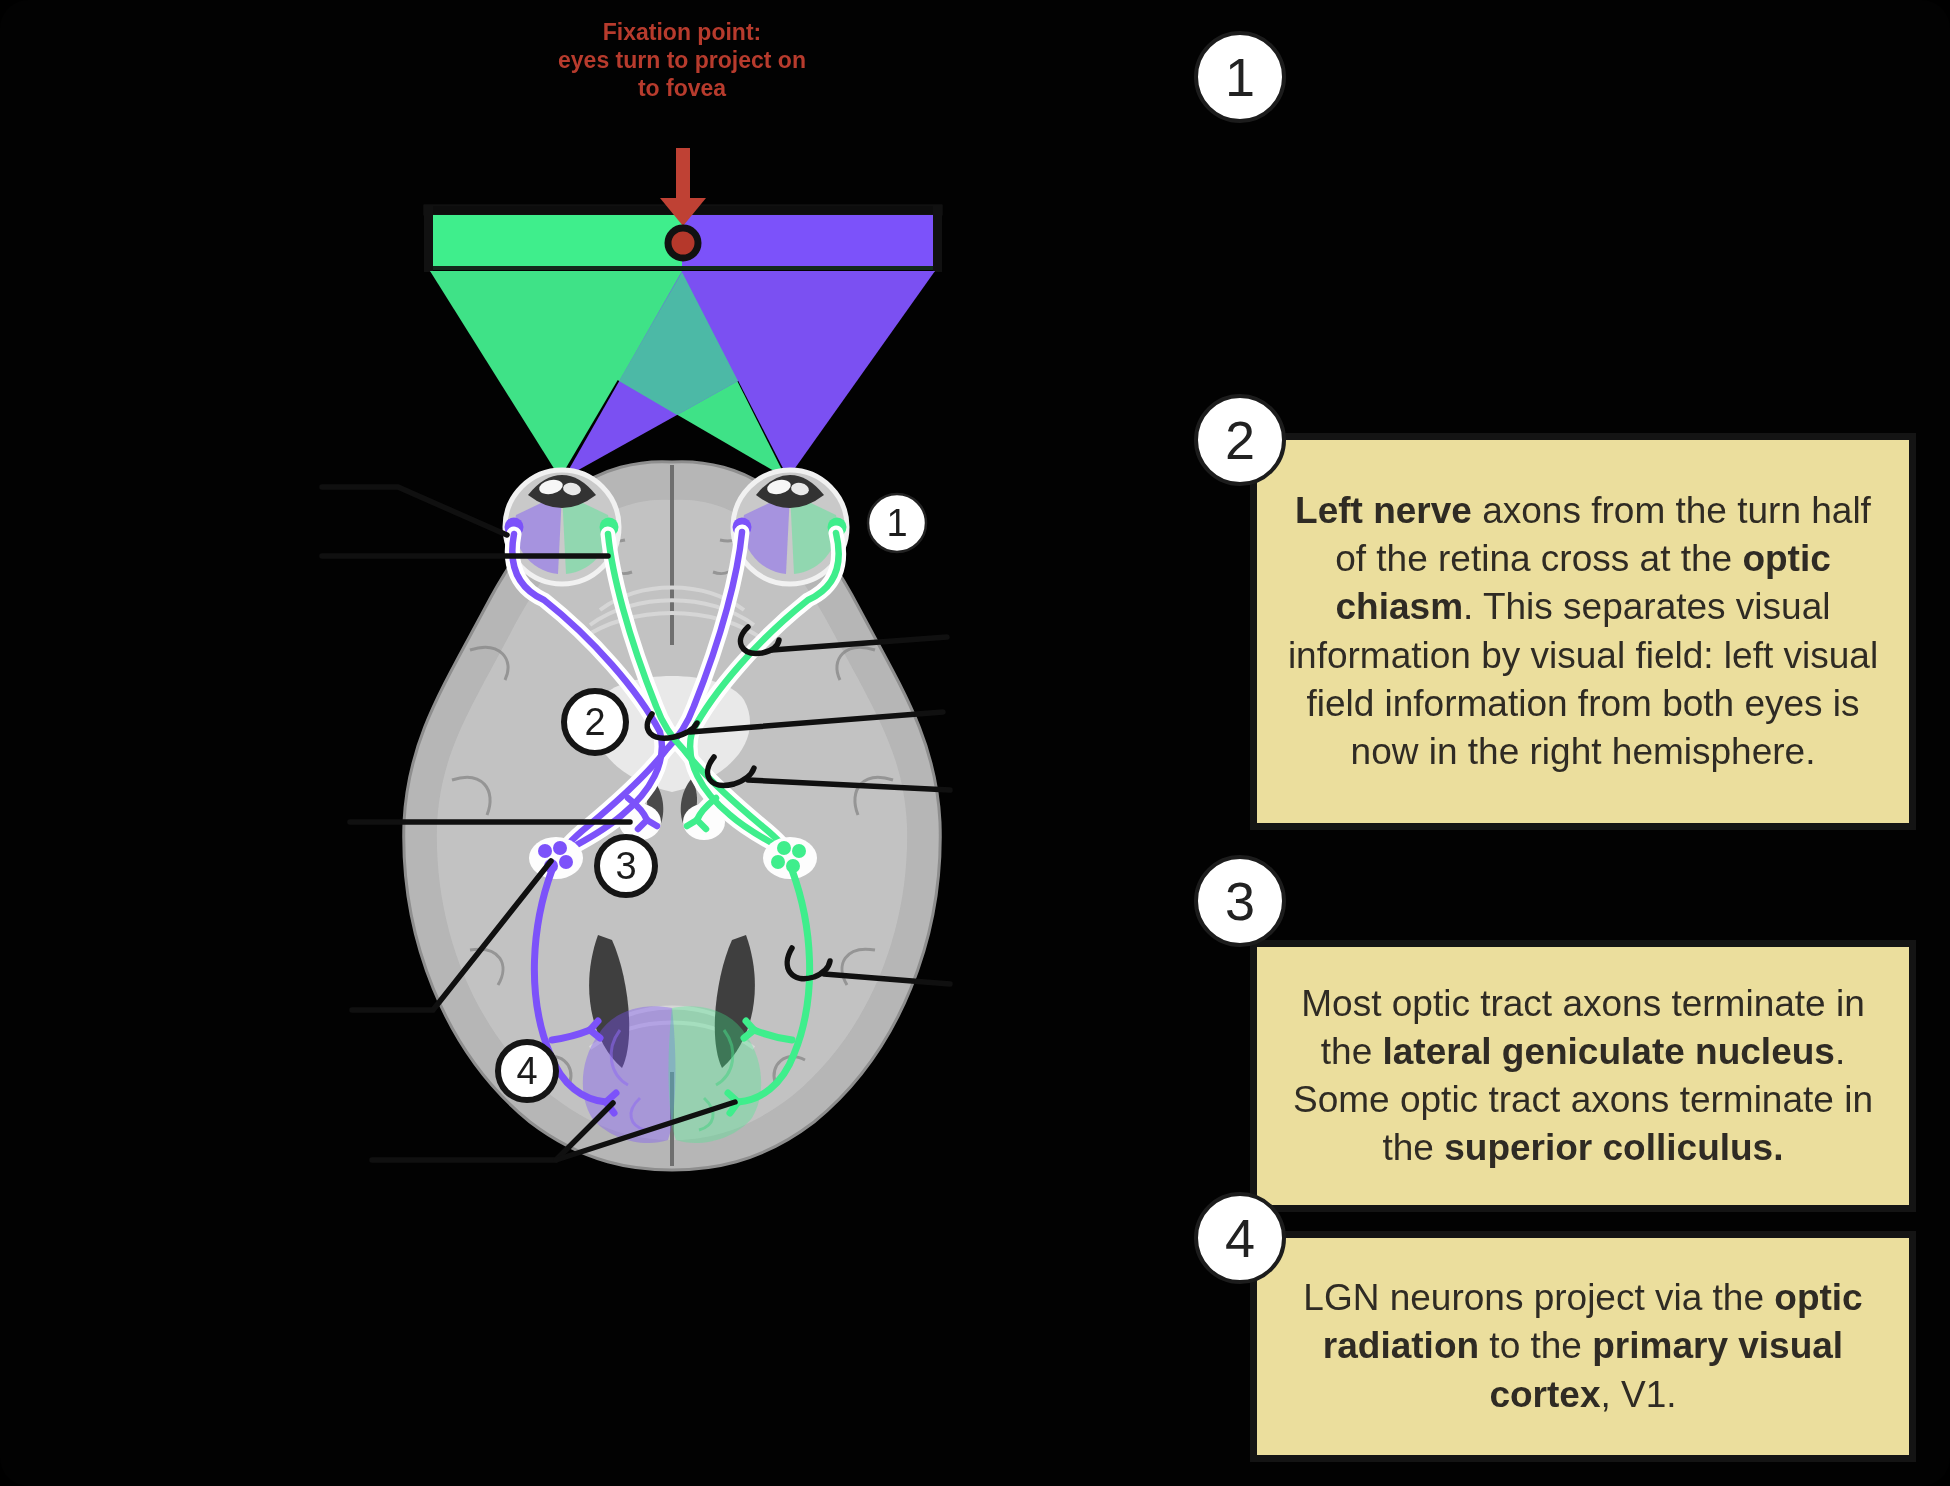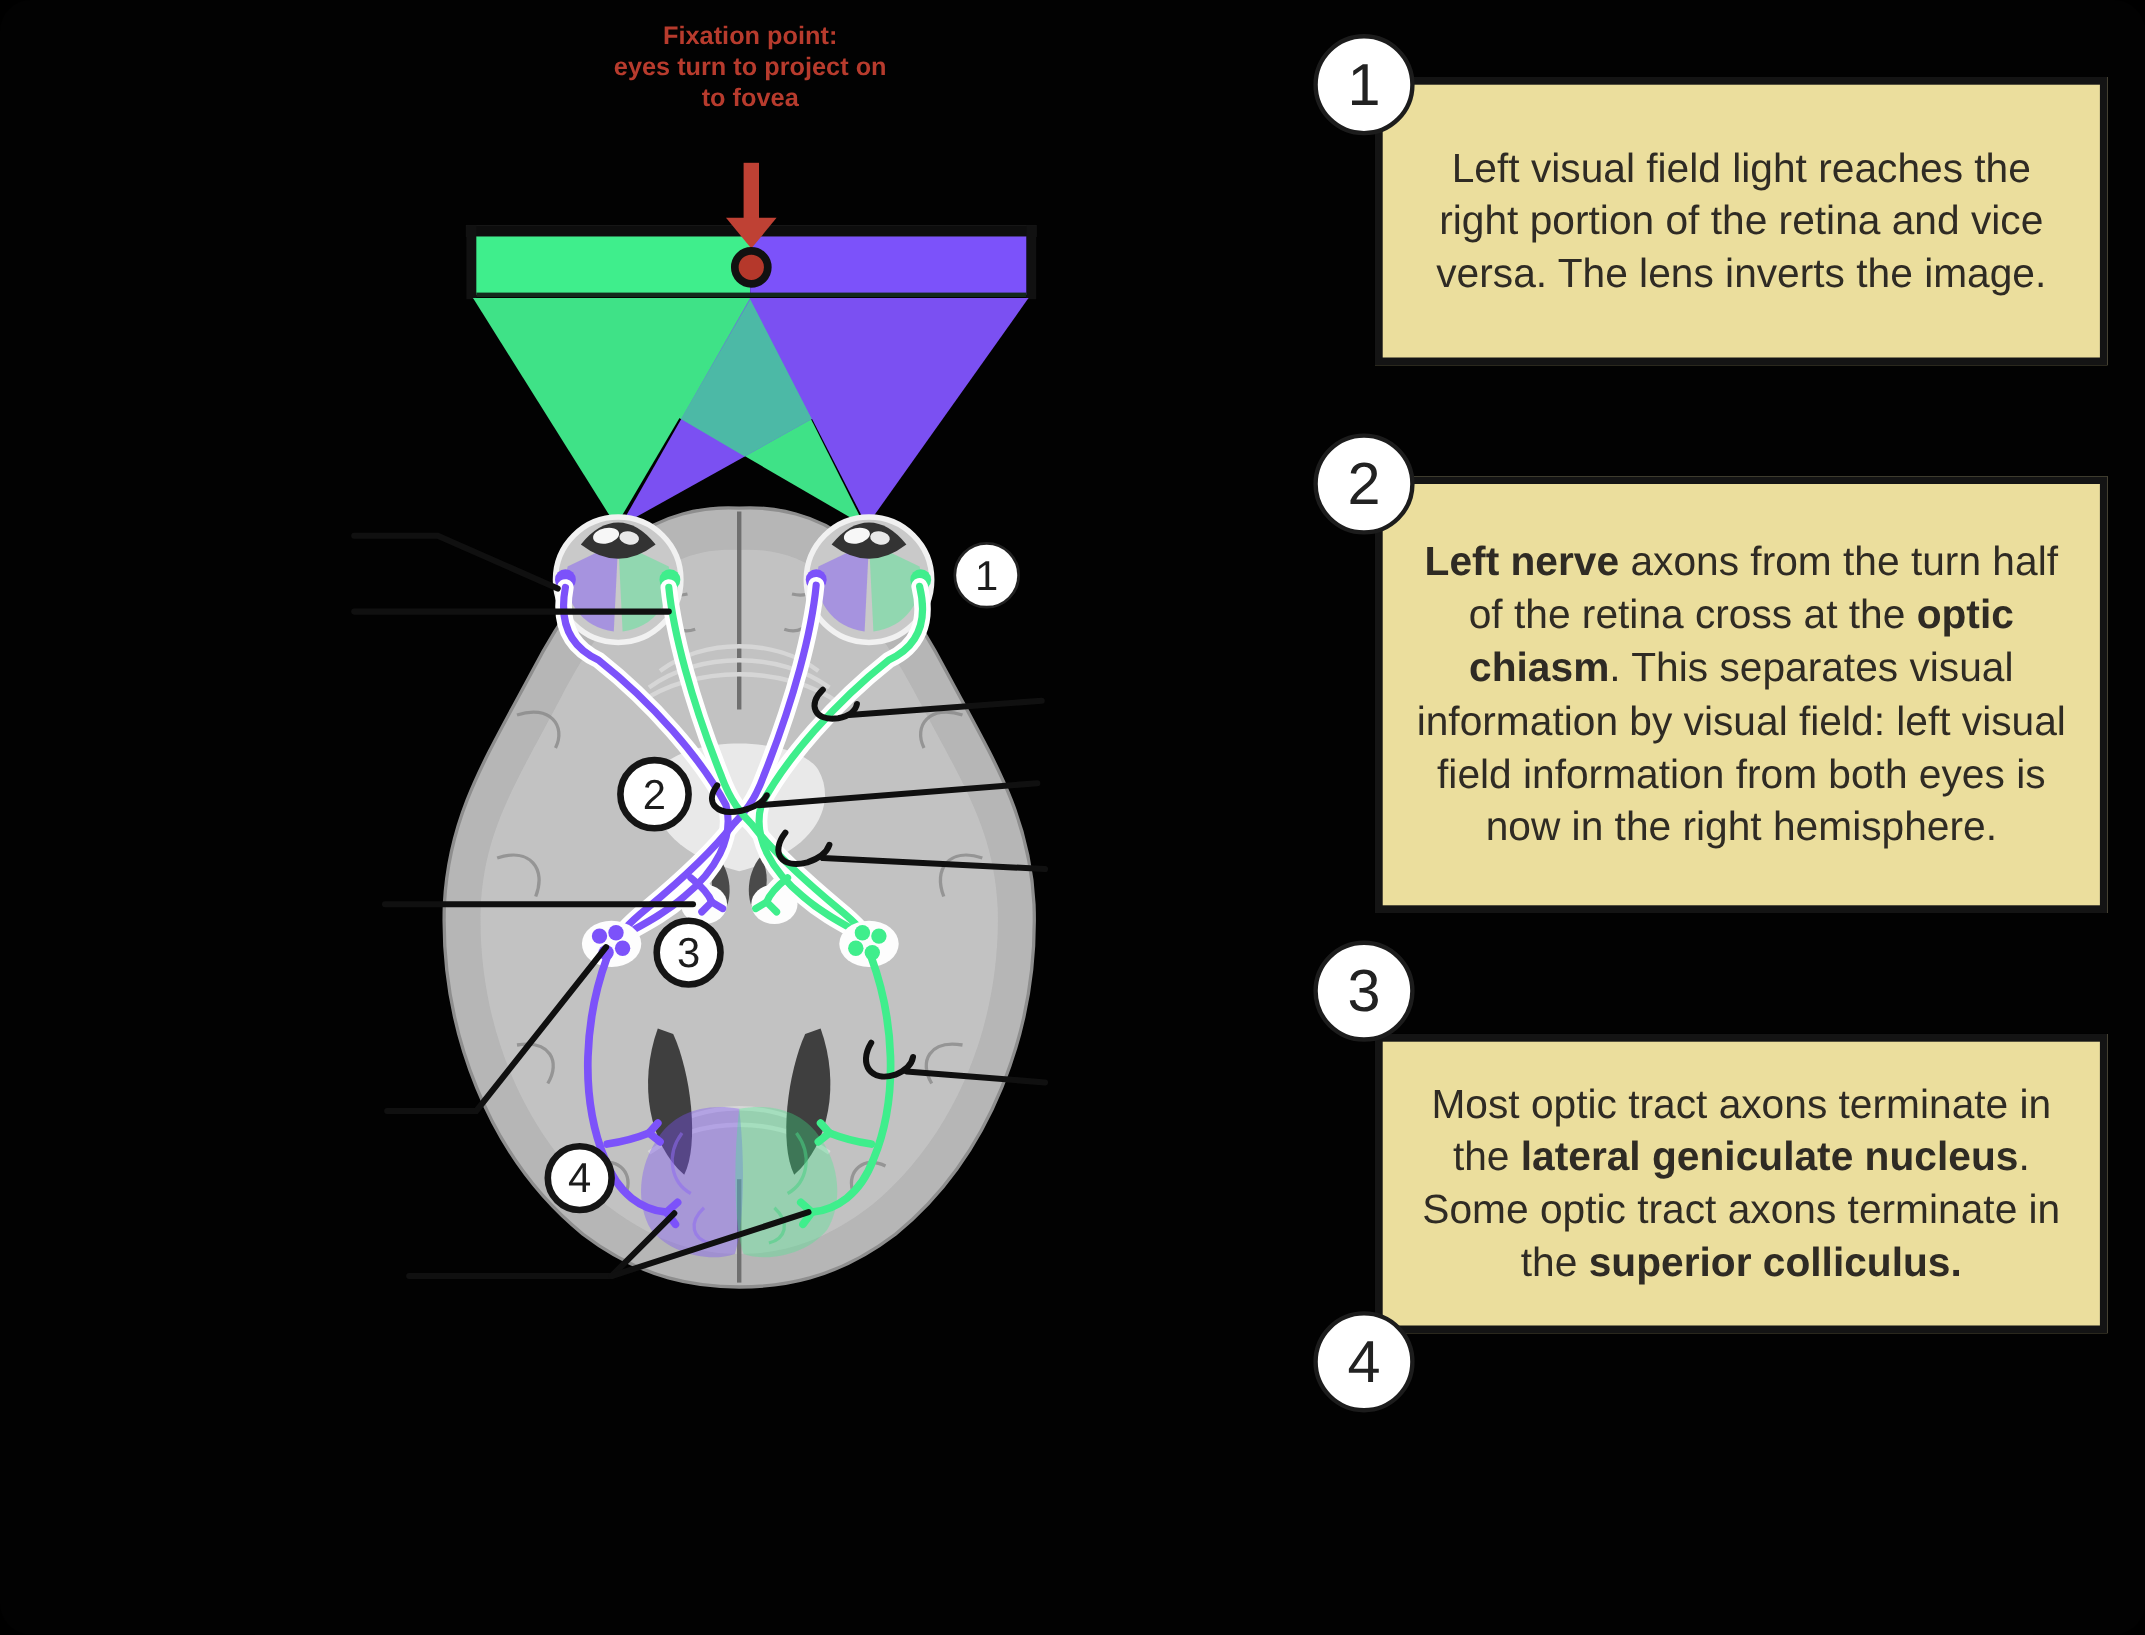--- a/index.html
+++ b/index.html
@@ -237,29 +237,29 @@
       <circle cx="595" cy="722" r="31" fill="#fff" stroke="#151515" stroke-width="6"></circle>
       <text x="595" y="735">2</text>
       <circle cx="626" cy="866" r="29" fill="#fff" stroke="#151515" stroke-width="6"></circle>
       <text x="626" y="879">3</text>
       <circle cx="527" cy="1071" r="29" fill="#fff" stroke="#151515" stroke-width="6"></circle>
       <text x="527" y="1084">4</text>
     </g>
   </svg>
 
   <div class="badge" id="badge1">1</div>
-  <div class="callout" id="box1">
-    <div class="text"><span>Left visual field light reaches the right portion of the retina and vice versa. The lens inverts the image.</span></div>
-  </div>
 
   <div class="badge" id="badge2">2</div>
   <div class="callout" id="box2">
     <div class="text"><b>Left nerve</b><span> axons from the turn half of the retina cross at the </span><b>optic chiasm</b><span>. This separates visual information by visual field: left visual field information from both eyes is now in the right hemisphere.</span></div>
   </div>
 
   <div class="badge" id="badge3">3</div>
   <div class="callout" id="box3">
     <div class="text"><span>Most optic tract axons terminate in the </span><b>lateral geniculate nucleus</b><span>.  Some optic tract axons terminate in the </span><b>superior colliculus.</b></div>
   </div>
 
   <div class="badge" id="badge4">4</div>
+  <div class="callout" id="box4">
+    <div class="text"><span>LGN neurons project via the </span><b>optic radiation</b><span> to the </span><b>primary visual cortex</b><span>, V1.</span></div>
+  </div>
 
 </div>
 
 </body></html>

